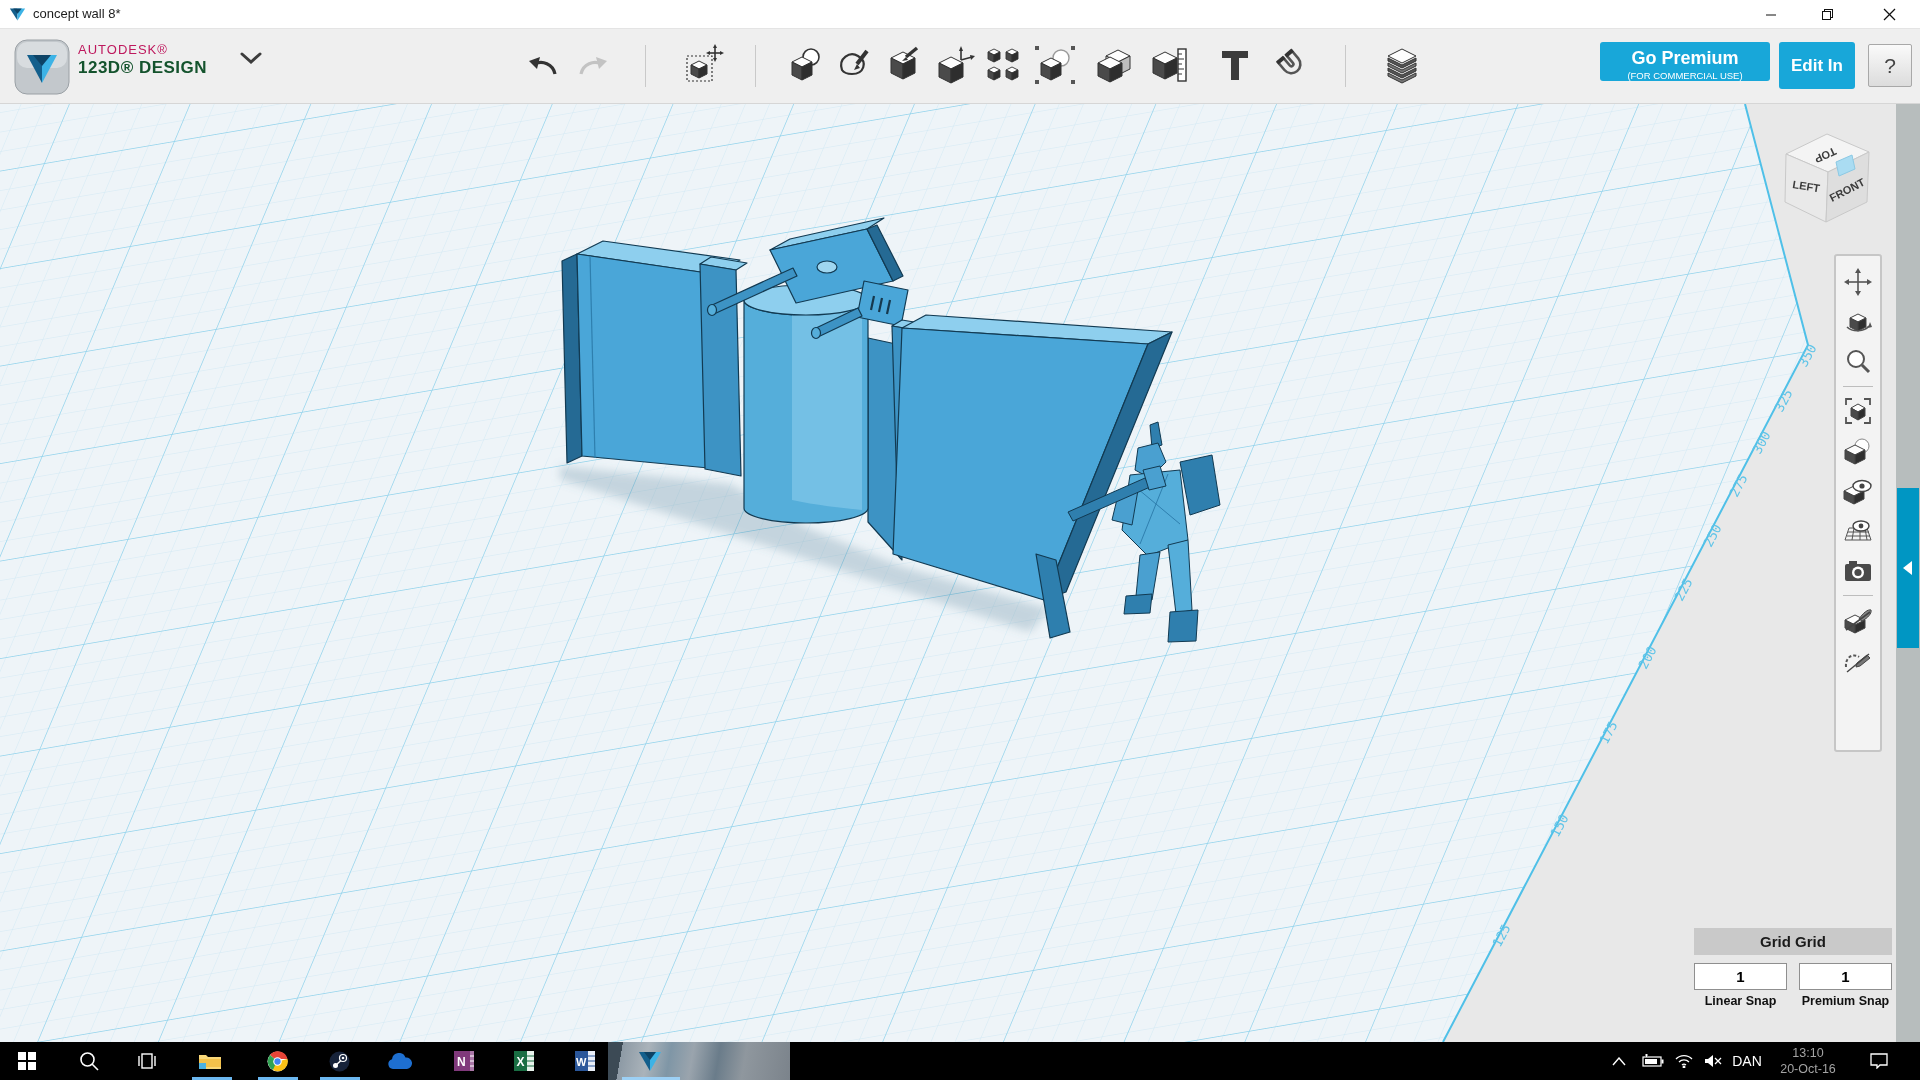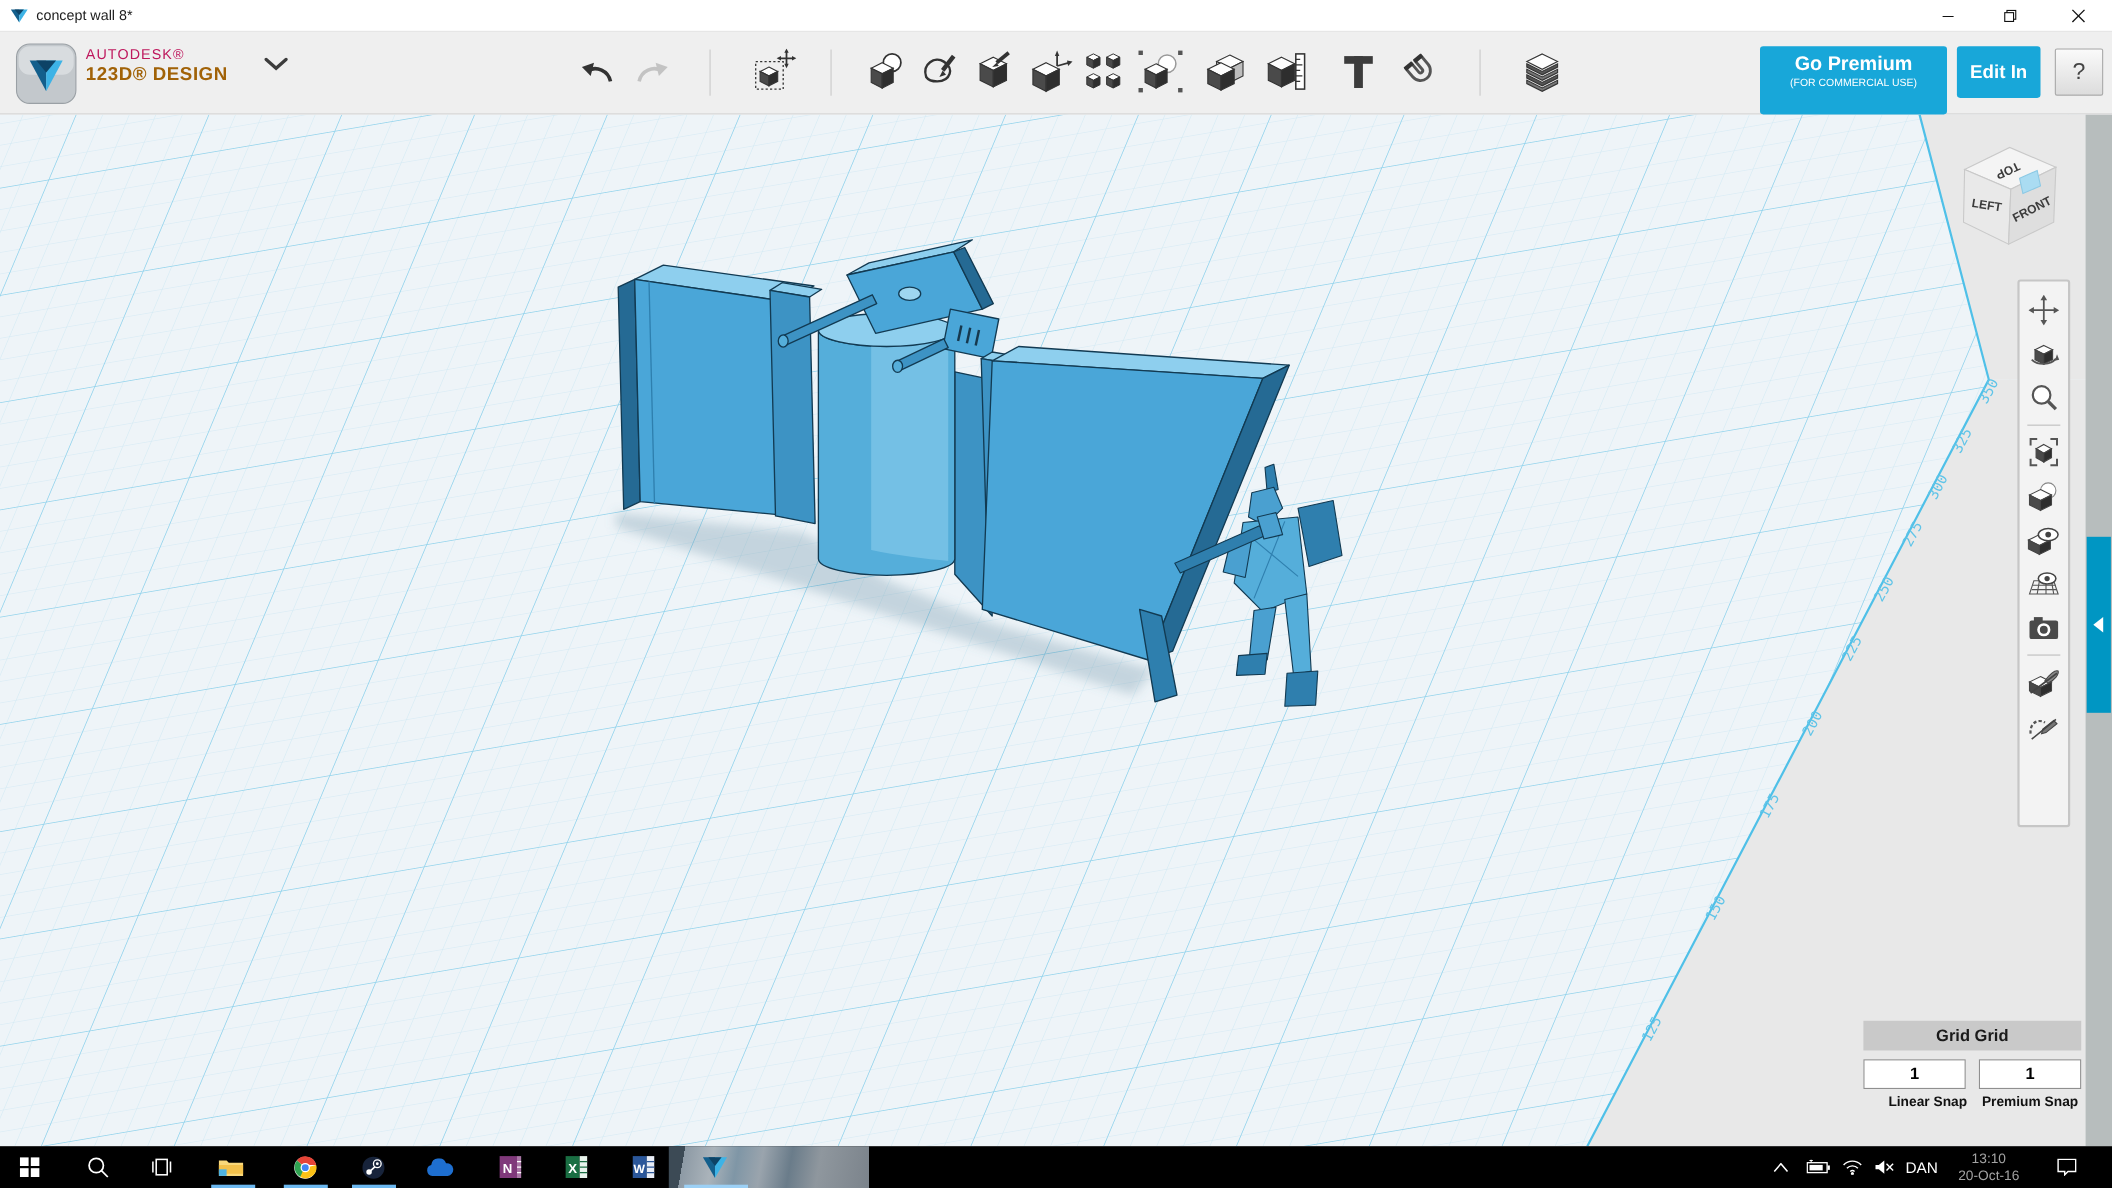--- a/index.html
+++ b/index.html
@@ -14,27 +14,27 @@
   .wbtn { position:absolute; top:0; width:46px; height:29px; display:flex;
     align-items:center; justify-content:center; }
   #btn-min{ left:1748px; } #btn-restore{ left:1804px; } #btn-close{ left:1866px; }
 
   
   #toolbar { position:absolute; left:0; top:29px; width:1920px; height:75px;
     background:#efefef; border-bottom:1px solid #d6d6d6; z-index:40; }
   #applogo { position:absolute; left:14px; top:10px; }
   #brand { position:absolute; left:78px; top:14px; line-height:1.15; }
   #brand .b1 { font-size:13px; color:#be185d; letter-spacing:1px; }
-  #brand .b2 { font-size:17px; color:#a16207; font-weight:bold; letter-spacing:0.5px; }
+  #brand .b2 { font-size:17px; color:#14532d; font-weight:bold; letter-spacing:0.5px; }
   #menu-chevron { position:absolute; left:240px; top:22px; cursor:pointer; }
   .ti { position:absolute; top:14px; width:44px; height:44px; display:flex;
     align-items:center; justify-content:center; }
   .tsep { position:absolute; top:16px; width:1px; height:42px; background:#c9c9c9; }
 
-  #premium-btn { position:absolute; left:1600px; top:13px; width:170px; height:62px;
+  #premium-btn { position:absolute; left:1600px; top:13px; width:170px; height:39px;
     background:#18a7d9; border-radius:3px; color:#fff; text-align:center; cursor:pointer; }
   #premium-btn .p1 { font-size:18px; font-weight:bold; margin-top:6px; }
   #premium-btn .p2 { font-size:9.5px; margin-top:1px; }
   #signin-btn { position:absolute; left:1779px; top:13px; width:76px; height:47px;
     background:#18a7d9; border-radius:3px; color:#fff; font-size:17px; font-weight:bold;
     display:flex; align-items:center; justify-content:center; cursor:pointer; }
   #help-btn { position:absolute; left:1868px; top:15px; width:44px; height:43px;
     background:linear-gradient(#fafafa,#dcdcdc); border:1px solid #a8a8a8; border-radius:2px;
     font-size:21px; color:#444; display:flex; align-items:center; justify-content:center; cursor:pointer; }
 
@@ -58,21 +58,21 @@
   #panel-handle { position:absolute; left:1897px; top:384px; width:22px; height:160px;
     background:#0096c3; display:flex; align-items:center; justify-content:center; cursor:pointer; }
 
   
   #editgrid { position:absolute; left:1694px; top:824px; width:198px; }
   #editgrid-btn { width:198px; height:27px; background:#c9c9c9; text-align:center;
     font-size:15px; font-weight:bold; color:#1a1a1a; line-height:27px; cursor:pointer; }
   #editgrid .row { display:flex; justify-content:space-between; margin-top:8px; }
   #editgrid input { width:93px; height:27px; border:1px solid #8f8f8f; text-align:center;
     font-size:15px; font-weight:bold; font-family:"Liberation Sans",sans-serif; background:#fff; }
-  #editgrid .labels { display:flex; justify-content:flex-end; margin-top:4px; }
+  #editgrid .labels { display:flex; justify-content:space-between; margin-top:4px; }
   #editgrid .labels span { width:93px; text-align:center; font-size:12.5px; font-weight:bold; color:#111; }
 
   
   #taskbar { position:absolute; left:0; top:1042px; width:1920px; height:38px;
     background:#000; z-index:60; }
   .tb { position:absolute; top:0; width:46px; height:38px; display:flex;
     align-items:center; justify-content:center; cursor:pointer; }
   .runline { position:absolute; top:35px; height:3px; background:#6cb8f0; }
   #tb-art { position:absolute; left:608px; top:0; width:182px; height:38px;
     background:linear-gradient(100deg,#3c4a55 0%,#3c4a55 8%,#8d9aa5 8%,#aab3ba 22%,#7f96a6 34%,#9aa4ad 46%,#6a7c8a 60%,#8f979e 74%,#7b838b 100%); }

